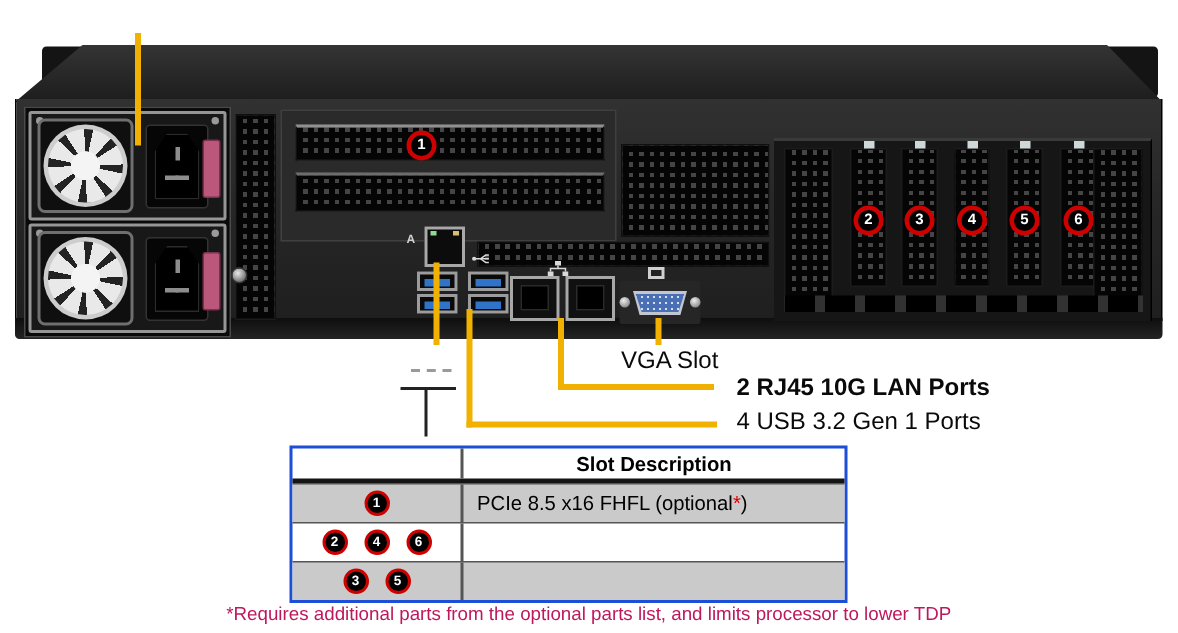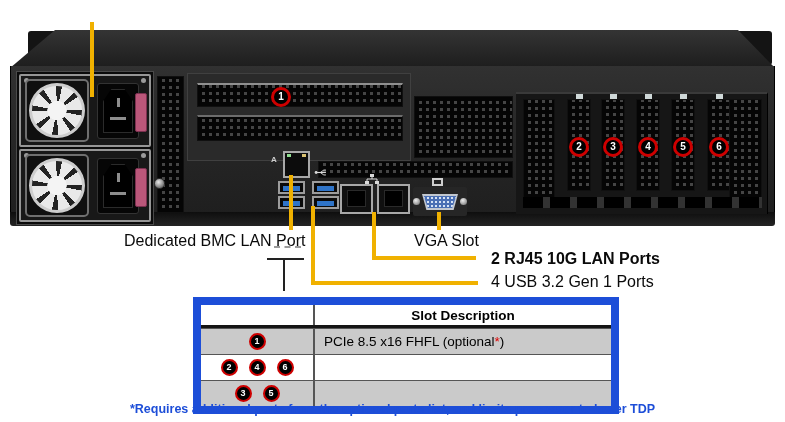--- a/index.html
+++ b/index.html
@@ -130,32 +130,32 @@
     font-size:10px; font-weight:bold; line-height:1;
   }
   .tbadge {
     display:flex; align-items:center; justify-content:center;
     width:17px; height:17px; border-radius:50%;
     background:#000; border:2.5px solid #CE0000; color:#fff;
     font-size:9px; font-weight:bold; line-height:1; flex:0 0 auto;
   }
 
   
-  #slot-table { left:193px; top:297px; width:426px; border:8px solid #1d4ed8; background:#fff; }
+  #slot-table { left:193px; top:297px; width:372px; border:2px solid #1d4ed8; background:#fff; }
   .t-row { display:flex; align-items:stretch; border-top:1px solid #555; }
   .t-row:first-child { border-top:none; }
   .t-c1 { width:114px; display:flex; align-items:center; justify-content:center; gap:11px; border-right:2px solid #555; }
   .t-c2 { flex:1; display:flex; align-items:center; padding-left:9px; font-size:13.5px; white-space:nowrap; }
   #t-header { height:23px; border-bottom:3px solid #151515; }
   #t-header .t-c2 { justify-content:center; font-weight:bold; padding-left:0; }
   .t-body-row { height:26px; }
   .row-gray { background:#CACACA; }
   .red-star { color:#E00000; }
 
-  #footnote { left:0; top:402px; width:785px; text-align:center; font-size:12.5px; color:#1d4ed8; white-space:nowrap;font-weight:bold; }
+  #footnote { left:0; top:402px; width:785px; text-align:center; font-size:12.5px; color:#be185d; white-space:nowrap; }
 
   .icon-svg { position:absolute; }
 </style>
 </head>
 <body>
 
 <div id="app">
 
 
   <div class="abs" id="ear-left"></div>
@@ -258,21 +258,20 @@
   <div class="abs badge" style="left:709px;top:137px;">6</div>
 
   <div class="abs cline" id="cl-title"></div>
   <div class="abs cline" id="cl-bmc"></div>
   <div class="abs cline" id="cl-usb-v"></div>
   <div class="abs cline" id="cl-usb-h"></div>
   <div class="abs cline" id="cl-lan-v"></div>
   <div class="abs cline" id="cl-lan-h"></div>
   <div class="abs cline" id="cl-vga"></div>
 
-  <div class="abs lbl" id="lbl-bmc">Dedicated BMC LAN Port</div>
   <div class="abs lbl" id="lbl-vga">VGA Slot</div>
   <div class="abs lbl" id="lbl-lan">2 RJ45 10G LAN Ports</div>
   <div class="abs lbl" id="lbl-usb">4 USB 3.2 Gen 1 Ports</div>
 
   <div class="abs" id="dash-line"></div>
   <div class="abs" id="t-conn-h"></div>
   <div class="abs" id="t-conn-v"></div>
 
   <div class="abs" id="slot-table">
     <div class="t-row" id="t-header">

